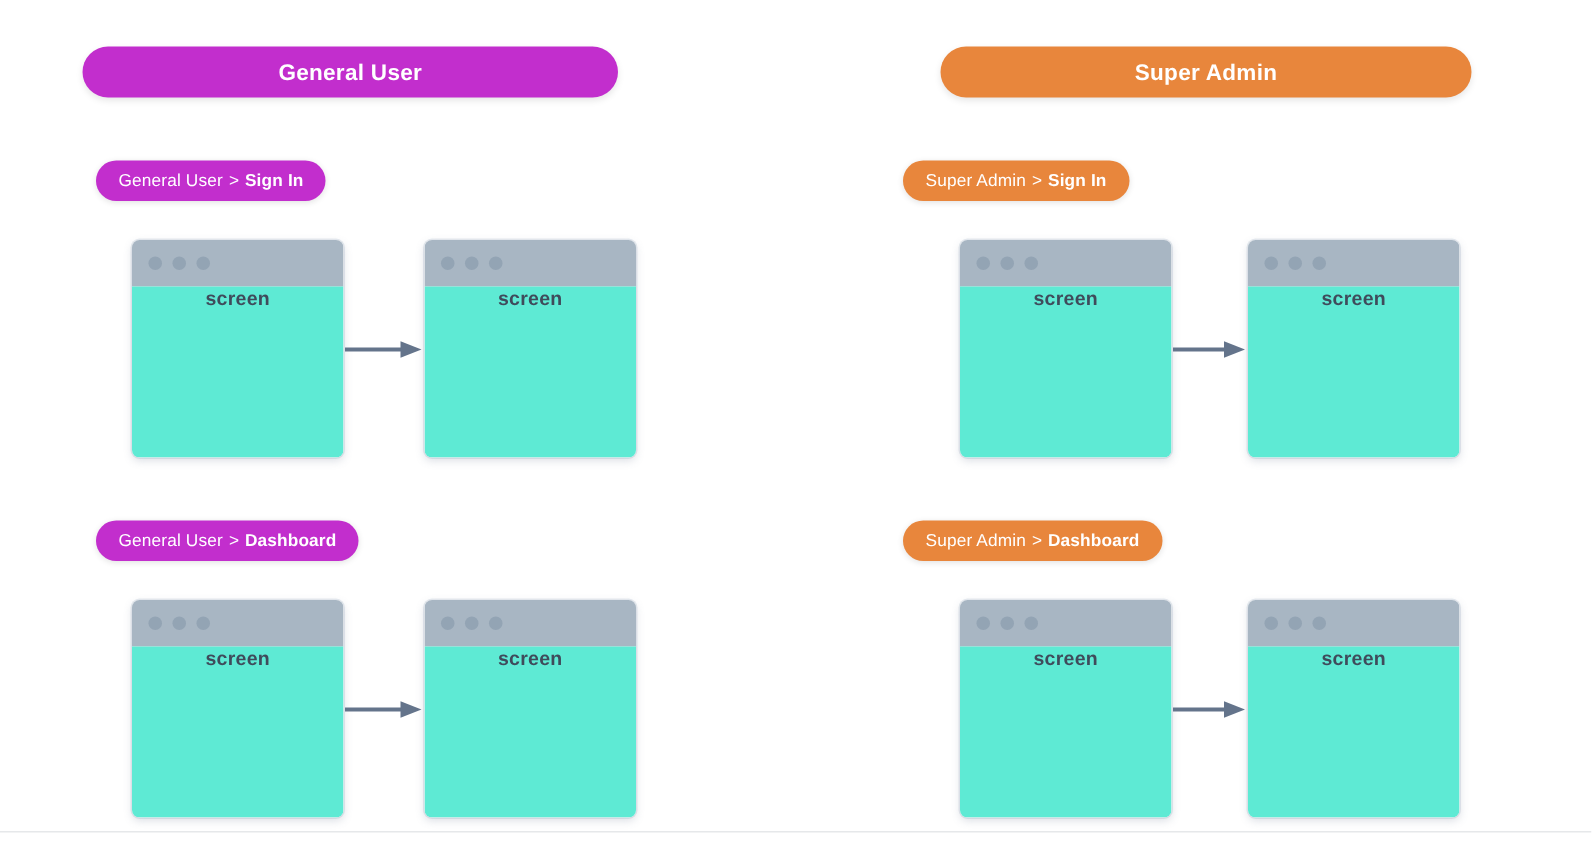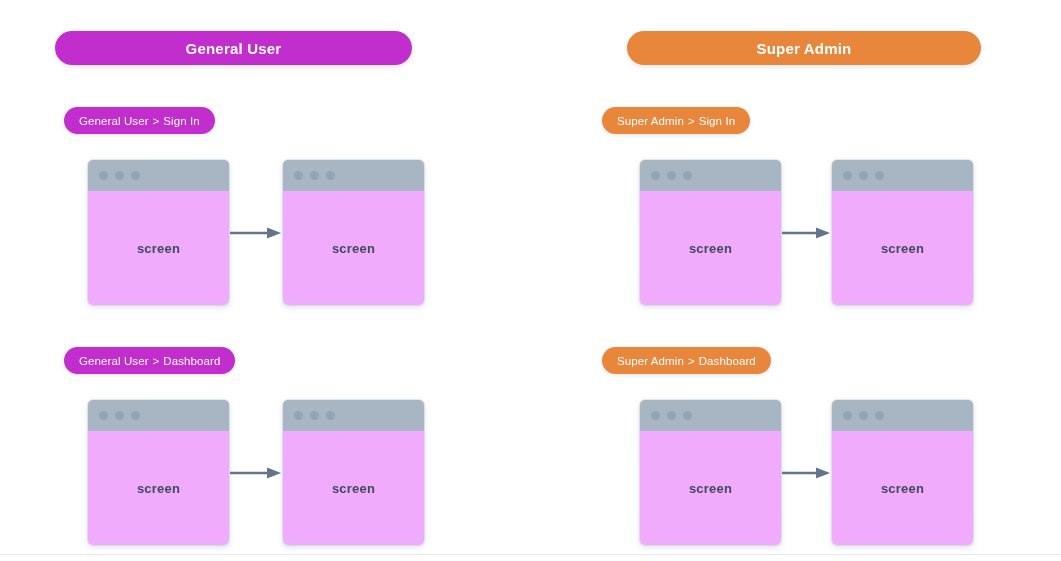--- a/index.html
+++ b/index.html
@@ -90,21 +90,21 @@
     letter-spacing: 0.1px;
   }
   .crumb-sep {
     font-size: 11.5px;
     font-weight: normal;
     color: #ffffff;
     margin: 0 4px;
   }
   .crumb-page {
     font-size: 11.5px;
-    font-weight: normal;
+    font-weight: bold;
     color: #ffffff;
     letter-spacing: 0.1px;
   }
 
   
   .flow-row {
     position: absolute;
     top: 53px;
     left: 33px;
     display: flex;
@@ -137,23 +137,22 @@
   .dot {
     width: 9px;
     height: 9px;
     border-radius: 50%;
     background: #93a4b4;
     flex: 0 0 auto;
   }
   .card-body {
     flex: 1 1 auto;
     display: flex;
-    align-items: center;
     justify-content: center;
-    background: #f0abfc;
+    background: #5eead4;
   }
   .card-label {
     font-size: 13px;
     font-weight: bold;
     color: #3f4b5b;
     letter-spacing: 0.2px;
   }
 
   
   .flow-arrow {

